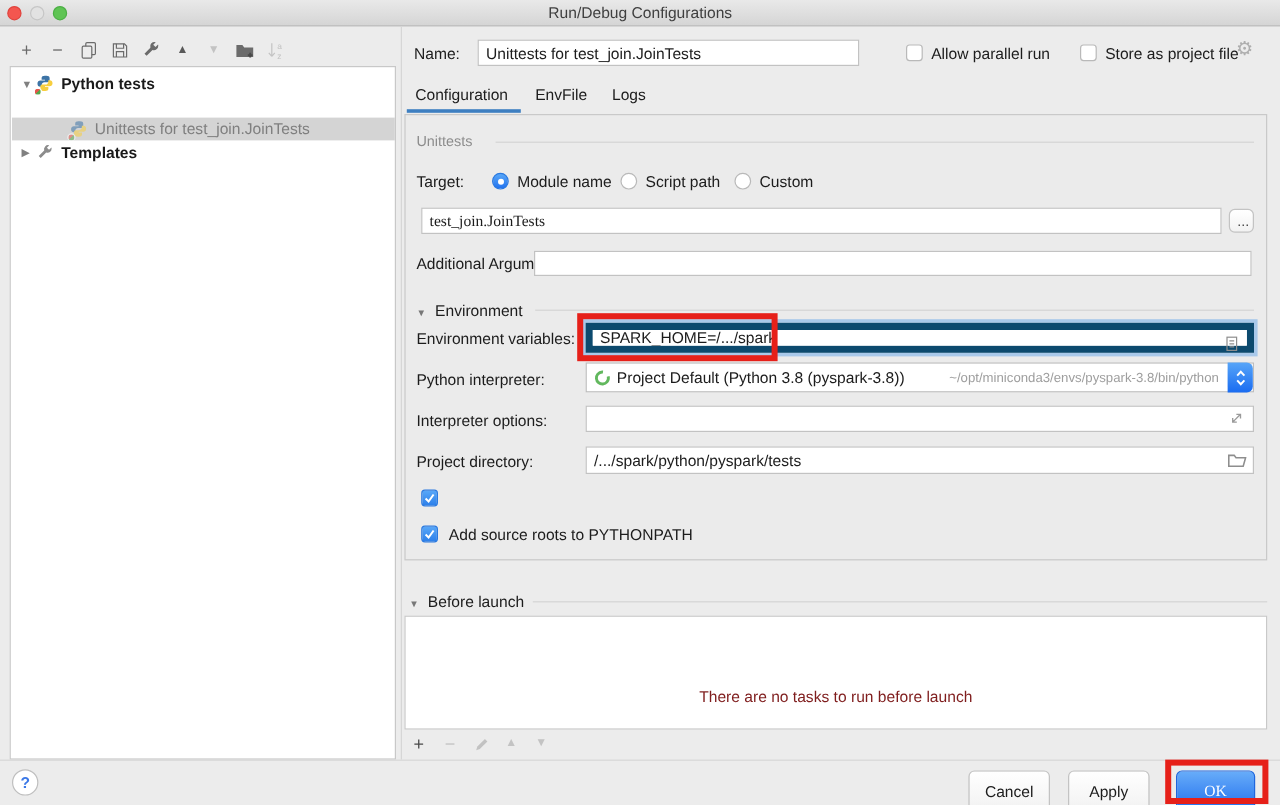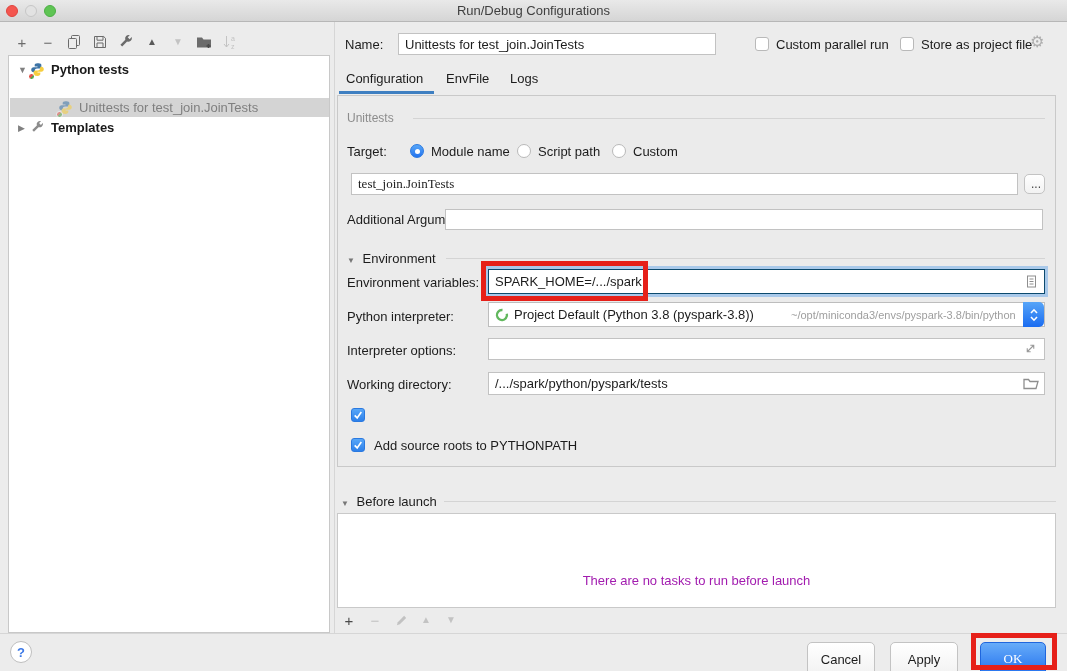--- a/index.html
+++ b/index.html
@@ -31,21 +31,21 @@
   .ticon .badge{position:absolute;left:-2px;bottom:-2px;width:7px;height:7px;border-radius:50%;
                 background:linear-gradient(135deg,#e2574c 50%,#57a64a 50%);border:1px solid #fff;}
   .tname{font-weight:bold;color:#1a1a1a;}
   .tsub{color:#8e8e8e;}
   .fade{opacity:.55;}
   .vsplit{position:absolute;left:334px;top:22px;width:1px;height:611px;background:#d6d6d6;}
   .hsplit{position:absolute;left:0;top:633px;width:1067px;height:1px;background:#d6d6d6;}
   
   .field{position:absolute;background:#fff;border:1px solid #c2c2c2;font-family:inherit;
          font-size:13px;color:#1c1c1c;padding:0 6px;outline:none;}
-  .focusring{border:1px solid #0c4a6e;box-shadow:0 0 0 3px #a9c9ea;}
+  .focusring{border:6px solid #0c4a6e;box-shadow:0 0 0 3px #a9c9ea;}
   
   .tab{position:absolute;top:71px;font-size:13px;color:#1c1c1c;cursor:default;}
   .tabline{position:absolute;height:3px;background:#3e7fc1;}
   
   .panel{position:absolute;left:337px;top:95px;width:719px;height:372px;
          background:#ebebeb;border:1px solid #c9c9c9;}
   .sline{position:absolute;height:1px;background:#d4d4d4;}
   .gtitle{position:absolute;color:#8c8c8c;font-size:12px;white-space:nowrap;}
   .secarrow{font-size:8px;color:#777;}
   
@@ -63,21 +63,21 @@
         background:linear-gradient(#ffffff,#f2f2f2);font-size:12px;line-height:14px;text-align:center;color:#444;}
   .stepper{position:absolute;right:0;top:-1px;width:21px;height:25px;border-radius:0 5px 5px 0;
            background:linear-gradient(#57a5f8,#1a6cf1);display:flex;align-items:center;justify-content:center;}
   .ficon{position:absolute;right:6px;top:4px;}
   .annot{position:absolute;border:5px solid #e62019;pointer-events:none;}
   .helpbtn{position:absolute;left:10px;top:641px;width:22px;height:22px;border-radius:50%;
            background:#fff;border:1px solid #bfbfbf;color:#3b78e7;font-weight:bold;
            display:flex;align-items:center;justify-content:center;font-size:13px;}
   .gear{font-size:16px;color:#aeaeae;line-height:1;}
   .pathtxt{font-size:11px;color:#9e9e9e;}
-  .empties{color:#a21caf;margin-top:40px;}
+  .empties{color:#7f1d1d;margin-top:40px;}
 </style>
 </head>
 <body>
 
 <div class="win">
 
   <div class="titlebar">
     <div class="light red"></div>
     <div class="light gray"></div>
     <div class="light green"></div>
@@ -159,21 +159,21 @@
       <span class="tname">Templates</span>
     </div>
   </div>
 
   <div class="vsplit"></div>
 
   <div class="lbl" style="left:345px;top:37px">Name:</div>
   <input class="field" style="left: 398px; top: 33px; width: 318px; height: 22px;" value="Unittests for test_join.JoinTests">
 
   <div class="check" style="left:755px;top:37px"></div>
-  <div class="lbl" style="left:776px;top:37px">Custom parallel run</div>
+  <div class="lbl" style="left:776px;top:37px">Allow parallel run</div>
   <div class="check" style="left:900px;top:37px"></div>
   <div class="lbl" style="left:921px;top:37px">Store as project file</div>
   <div class="abs gear" style="left:1030px;top:34px">⚙</div>
 
   <div class="tab" style="left:346px">Configuration</div>
   <div class="tab" style="left:446px">EnvFile</div>
   <div class="tab" style="left:510px">Logs</div>
   <div class="tabline" style="left:339px;top:91px;width:95px"></div>
 
   <div class="panel">
@@ -228,21 +228,21 @@
     </div>
 
     <div class="lbl" style="left:9px;top:247px">Interpreter options:</div>
     <input class="field" style="left: 150px; top: 242px; width: 557px; height: 22px;" value="">
     <span class="ficon" style="right:18px;top:246px">
       <svg width="13" height="13" viewBox="0 0 14 14" fill="none" stroke="#9a9a9a" stroke-width="1.2">
           <path d="M3.5 10.5 10.5 3.5M6.8 3.5h3.7v3.7M7.2 10.5H3.5V6.8"></path>
         </svg>
     </span>
 
-    <div class="lbl" style="left:9px;top:281px">Working directory:</div>
+    <div class="lbl" style="left:9px;top:281px">Project directory:</div>
     <input class="field" style="left: 150px; top: 276px; width: 557px; height: 23px;" value="/.../spark/python/pyspark/tests">
     <span class="ficon" style="right:16px;top:281px">
       <svg width="16" height="13" viewBox="0 0 16 13" fill="none" stroke="#8e8e8e" stroke-width="1.3">
           <path d="M1 11.5V2.5h4.5l1.5 2h8l-2 7z"></path>
         </svg>
     </span>
 
     <div class="check on" style="left:13px;top:312px">
       <svg width="10" height="10" viewBox="0 0 12 12" fill="none" stroke="#fff" stroke-width="2">
           <path d="M2 6.5 5 9.5 10 2.5"></path>

